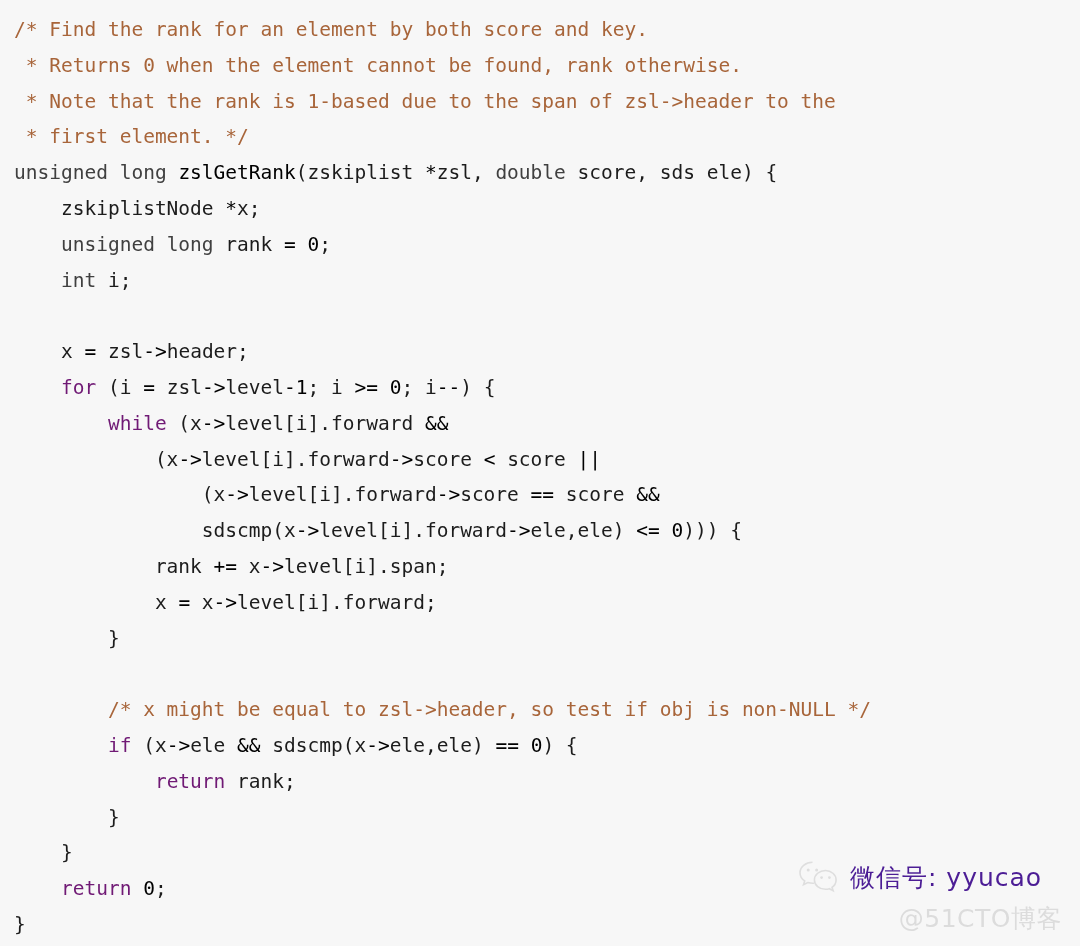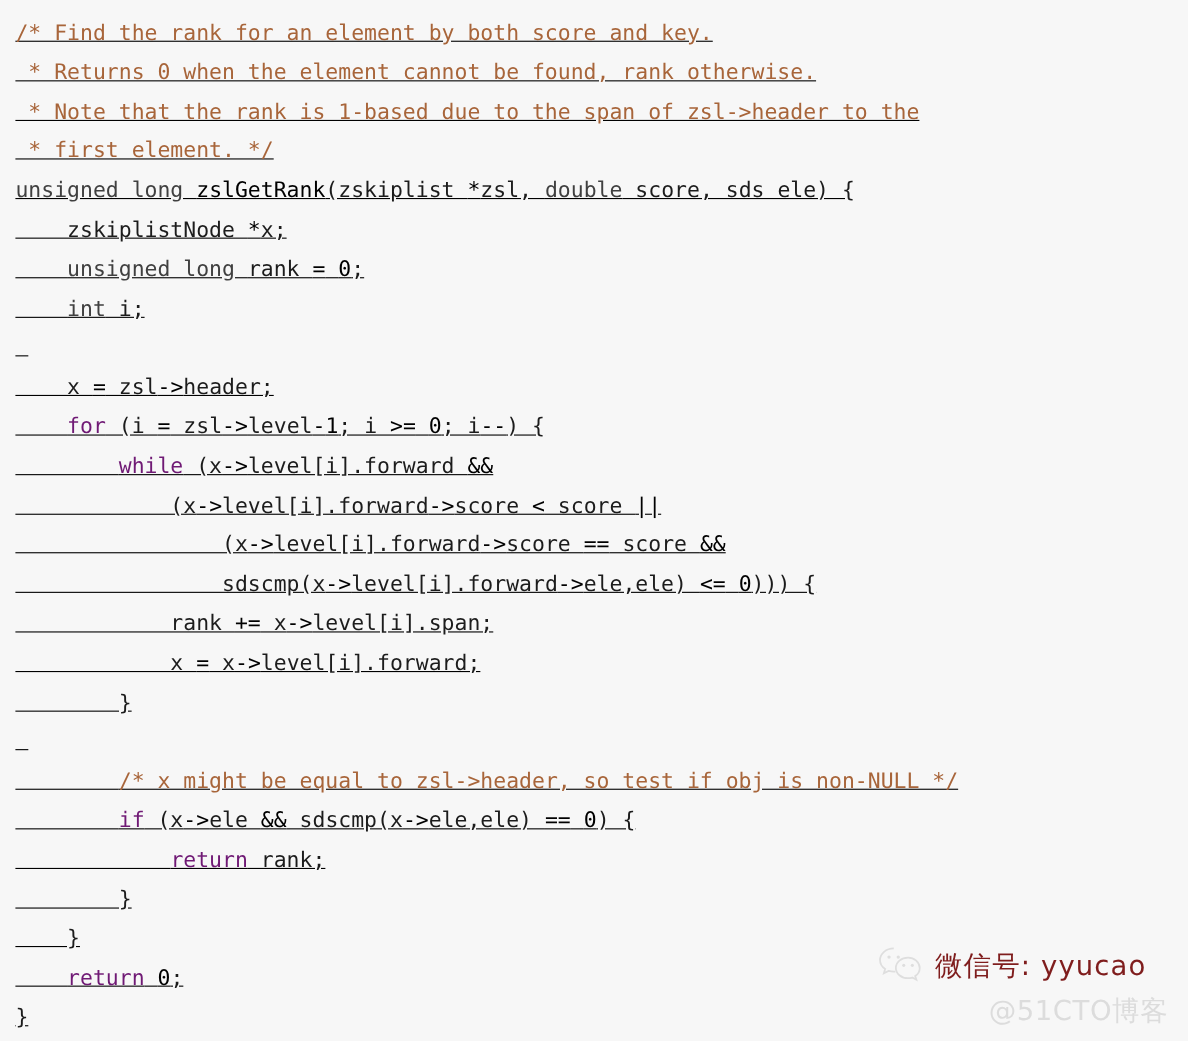--- a/index.html
+++ b/index.html
@@ -29,21 +29,20 @@
   #code-block {
     position: absolute;
     left: 14px;
     top: 12px;
     right: 0;
     font-size: 19.5px;
     line-height: 35.8px;
     white-space: pre;
     letter-spacing: 0px;
     font-family: "DejaVu Sans Mono", "Liberation Mono", monospace;
-    text-decoration: underline;
   }
 
   .code-line {
     white-space: pre;
     height: 35.8px;
     font-family: "DejaVu Sans Mono", "Liberation Mono", monospace;
   }
 
   
   .t-plain   { color: #1c1c1c; }
@@ -71,21 +70,21 @@
   }
   #wm-logo {
     width: 42px;
     height: 34px;
     position: relative;
     flex: none;
   }
   #wm-text {
     font-family: "DejaVu Sans", "Liberation Sans", sans-serif;
     font-size: 25px;
-    color: #7f1d1d;
+    color: #4c1d95;
     letter-spacing: 1px;
     white-space: nowrap;
   }
   #wm-sub {
     position: absolute;
     right: 10px;
     top: 52px;
     font-family: "DejaVu Sans", "Liberation Sans", sans-serif;
     font-size: 25px;
     color: #dcdcdc;

